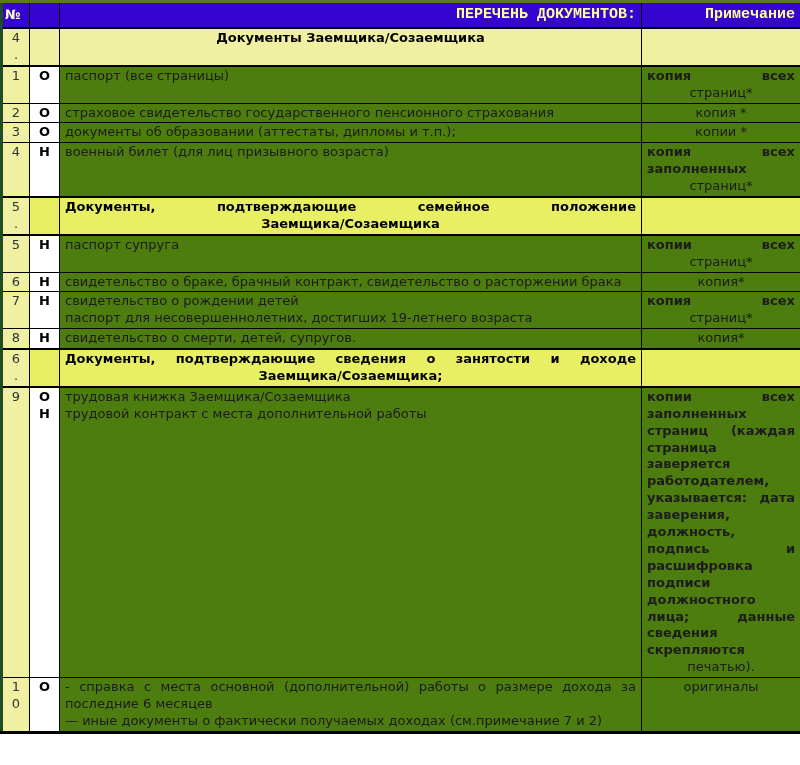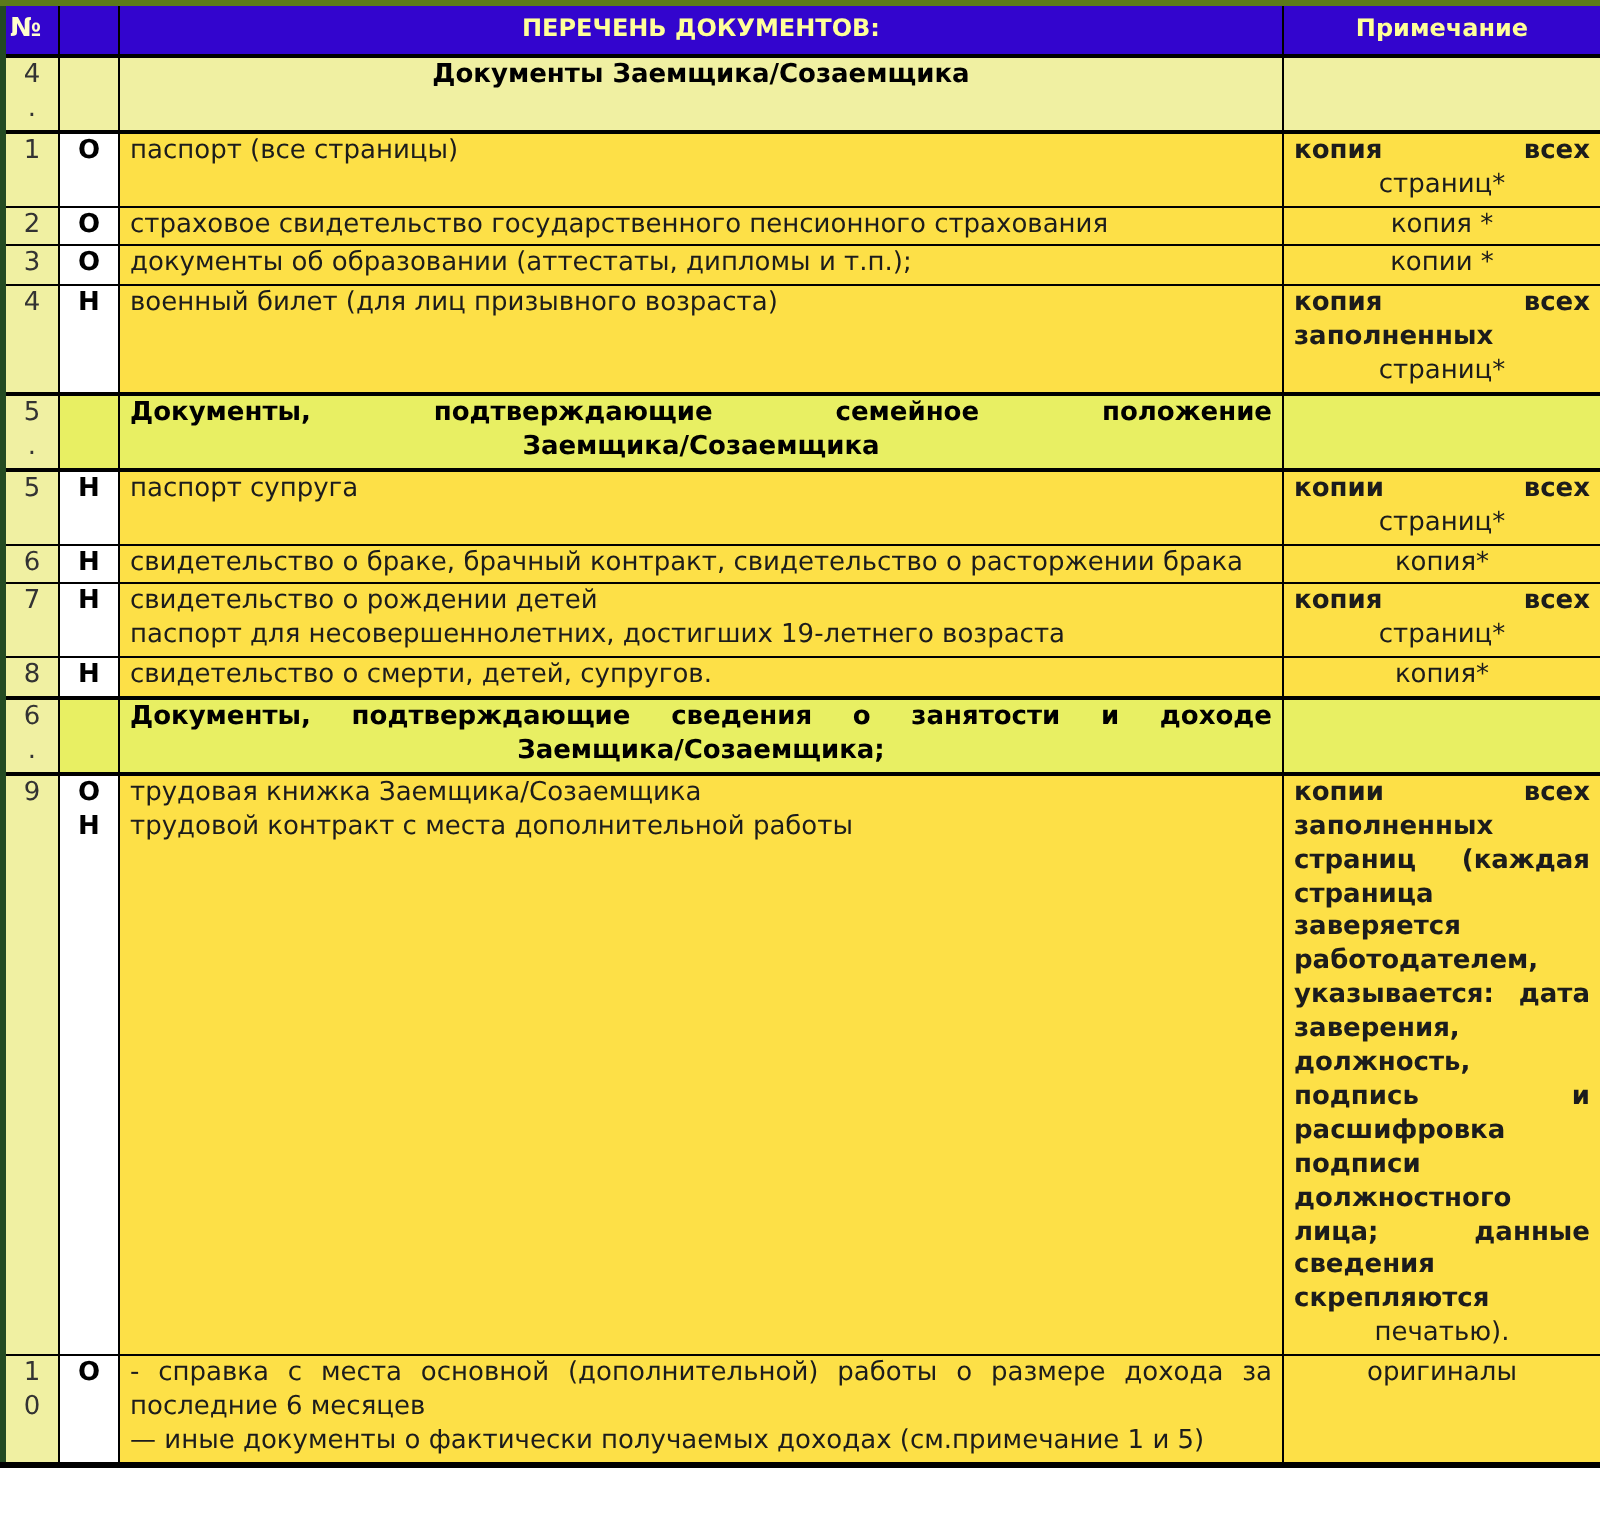--- a/index.html
+++ b/index.html
@@ -29,38 +29,38 @@
   col.c-note { width: 160px; }
 
   tr.head td {
     background: var(--head-bg, #3305CE);
     color: var(--head-fg, #FFFF99);
     font-weight: bold;
     vertical-align: middle;
     height: 22px;
     border-bottom: 2px solid #000;
   }
-  tr.head td.h-title, tr.head td.h-note { text-align: center; font-size: 12px; }
+  tr.head td.h-title, tr.head td.h-note { text-align: right; font-size: 15px; font-family: Liberation Mono, monospace; }
   tr.head td.h-num { color:#FFFFCC; text-align:left; padding:1px 2px; white-space:nowrap; }
 
   td.num {
     background: var(--numcol-bg, #F0F0A2) !important;
     color: #333;
     text-align: center;
     white-space: pre-line;
     padding: 1px 2px;
   }
   td.flag {
     background: #fff;
     color: #000;
     font-weight: bold;
     text-align: center;
     white-space: pre-line;
   }
-  tr.item td.doc, tr.item td.note { background: #fde047; }
+  tr.item td.doc, tr.item td.note { background: #4d7c0f; }
 
   tr.section td { border-top: 2px solid #000; border-bottom: 2px solid #000; }
   tr.section td.doc { font-weight: bold; color: #000; }
   tr.section-a td.flag, tr.section-a td.doc, tr.section-a td.note { background: var(--sec-a-bg, #F0F0A2); }
   tr.section-b td.flag, tr.section-b td.doc, tr.section-b td.note { background: var(--sec-b-bg, #E8EF63); }
 
   .par { text-align: justify; }
   .jl  { text-align: justify; text-align-last: justify; font-weight: bold; }
   .jl-last { text-align: center; }
 </style>
@@ -225,21 +225,21 @@
             <div class="jl">скрепляются</div>
             <div class="jl-last">печатью).</div>
           </td>
         </tr>
         <tr class="item">
           <td class="num">1
 0</td>
           <td class="flag">О</td>
           <td class="doc">
             <div class="par">- справка с места основной (дополнительной) работы о размере дохода за последние 6 месяцев</div>
-            <div class="par">— иные документы о фактически получаемых доходах (см.примечание 1 и 5)</div>
+            <div class="par">— иные документы о фактически получаемых доходах (см.примечание 7 и 2)</div>
           </td>
           <td class="note">
             <div class="jl-last">оригиналы</div>
           </td>
         </tr>
       </tbody>
   </table>
 </div>
 
 </body></html>

